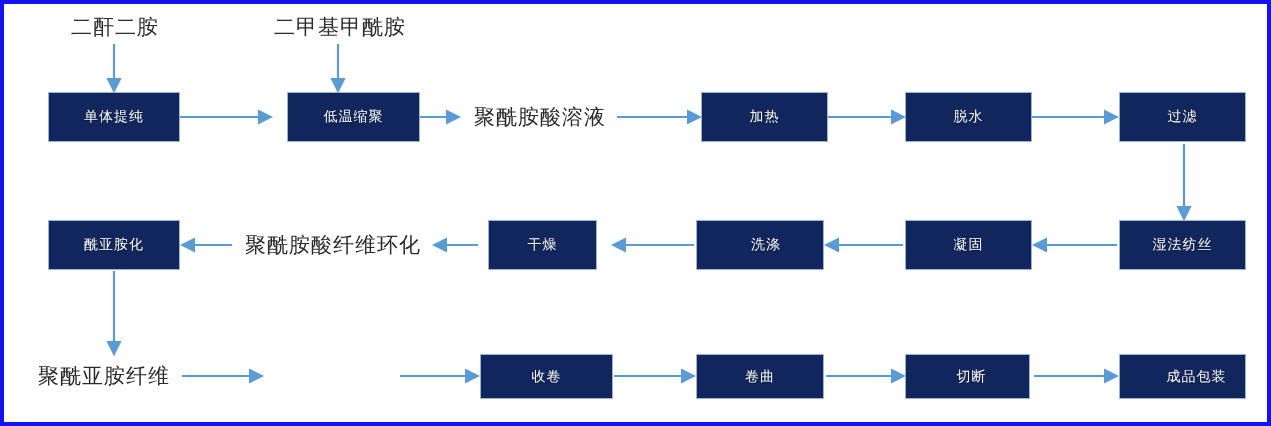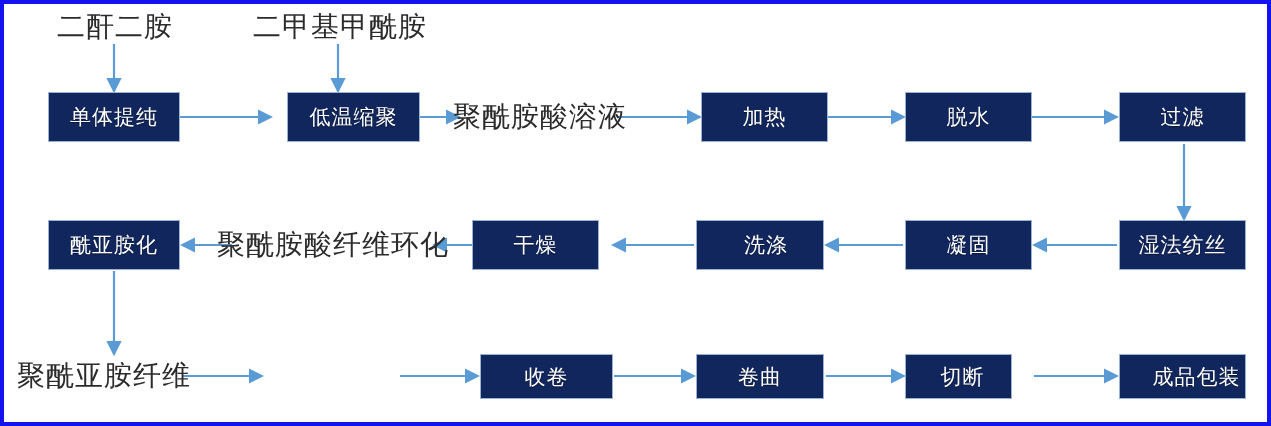--- a/index.html
+++ b/index.html
@@ -18,30 +18,30 @@
     font-family: "Liberation Serif", "DejaVu Serif", serif;
   }
   .node {
     position: absolute;
     background: #11265C;
     border: 1px solid #9AB3D4;
     color: #ffffff;
     display: flex;
     align-items: center;
     justify-content: center;
-    font-size: 21px;
+    font-size: 14px;
     letter-spacing: 1px;
     box-sizing: border-box;
     text-shadow: 0 1px 1px rgba(0,0,0,0.45);
     white-space: nowrap;
   }
   .label {
     position: absolute;
     color: #2b2b2b;
-    font-size: 28px;
+    font-size: 21px;
     letter-spacing: 1px;
     white-space: nowrap;
     display: flex;
     align-items: center;
     justify-content: center;
   }
   .conn {
     position: absolute;
     top: 0;
     left: 0;
@@ -95,24 +95,24 @@
 
   <div class="node" style="left:44px; top:88px; width:132px; height:50px;">单体提纯</div>
   <div class="node" style="left:283px; top:88px; width:133px; height:50px;">低温缩聚</div>
   <div class="label" style="left:458px; top:98px; width:156px; height:30px;">聚酰胺酸溶液</div>
   <div class="node" style="left:697px; top:88px; width:127px; height:50px;">加热</div>
   <div class="node" style="left:901px; top:88px; width:127px; height:50px;">脱水</div>
   <div class="node" style="left:1115px; top:88px; width:127px; height:50px;">过滤</div>
 
   <div class="node" style="left:44px; top:216px; width:132px; height:50px;">酰亚胺化</div>
   <div class="label" style="left:230px; top:226px; width:198px; height:30px;">聚酰胺酸纤维环化</div>
-  <div class="node" style="left:468px; top:216px; width:127px; height:50px;">干燥</div>
+  <div class="node" style="left:484px; top:216px; width:109px; height:50px;">干燥</div>
   <div class="node" style="left:692px; top:216px; width:128px; height:50px;padding-left:12px;">洗涤</div>
   <div class="node" style="left:901px; top:216px; width:127px; height:50px;">凝固</div>
   <div class="node" style="left:1115px; top:216px; width:127px; height:50px;">湿法纺丝</div>
 
   <div class="label" style="left:22px; top:357px; width:156px; height:30px;">聚酰亚胺纤维</div>
   <div class="node" style="left:476px; top:350px; width:133px; height:45px;">收卷</div>
   <div class="node" style="left:692px; top:350px; width:128px; height:45px;">卷曲</div>
-  <div class="node" style="left:901px; top:350px; width:107px; height:45px;padding-left:8px;">切断</div>
+  <div class="node" style="left:901px; top:350px; width:125px; height:45px;padding-left:8px;">切断</div>
   <div class="node" style="left:1115px; top:350px; width:127px; height:45px;padding-left:28px;">成品包装</div>
 
 </div>
 
 </body></html>

